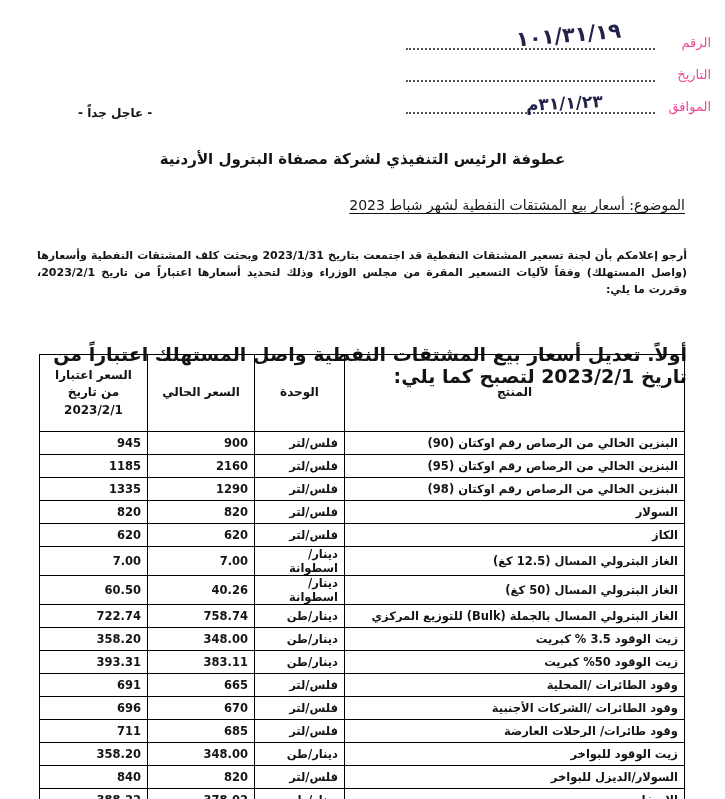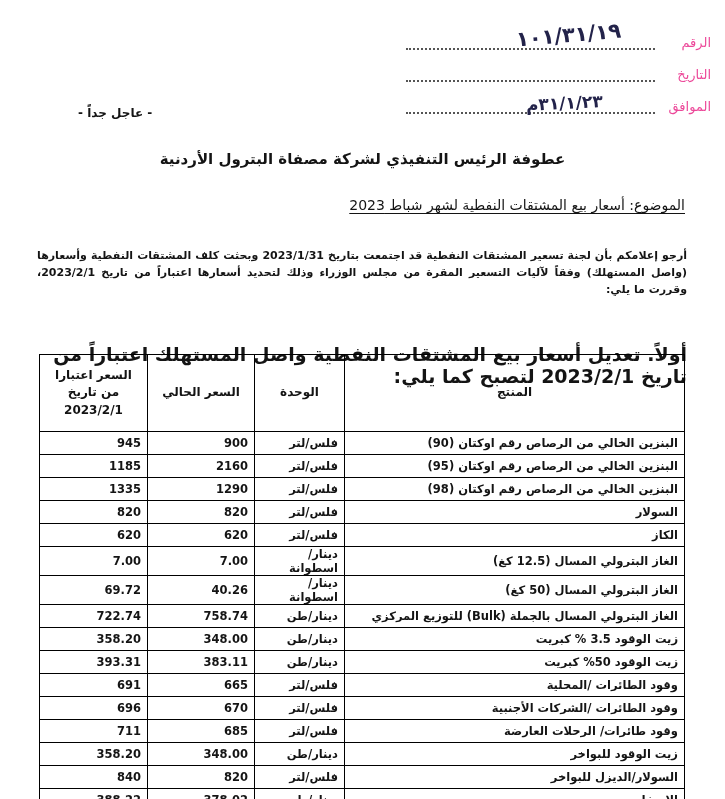--- a/index.html
+++ b/index.html
@@ -161,21 +161,21 @@
       <tr>
         <td class="c-prod">الغاز البترولي المسال (12.5 كغ)</td>
         <td class="c-unit">دينار/اسطوانة</td>
         <td class="c-cur">7.00</td>
         <td class="c-new">7.00</td>
       </tr>
       <tr>
         <td class="c-prod">الغاز البترولي المسال (50 كغ)</td>
         <td class="c-unit">دينار/اسطوانة</td>
         <td class="c-cur">40.26</td>
-        <td class="c-new">69.72</td>
+        <td class="c-new">60.50</td>
       </tr>
       <tr>
         <td class="c-prod">الغاز البترولي المسال بالجملة (Bulk) للتوزيع المركزي</td>
         <td class="c-unit">دينار/طن</td>
         <td class="c-cur">758.74</td>
         <td class="c-new">722.74</td>
       </tr>
       <tr>
         <td class="c-prod">زيت الوقود 3.5 % كبريت</td>
         <td class="c-unit">دينار/طن</td>

